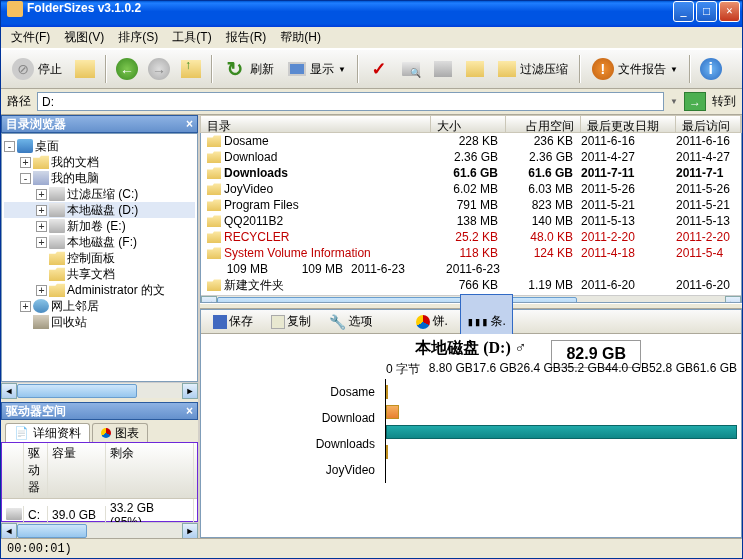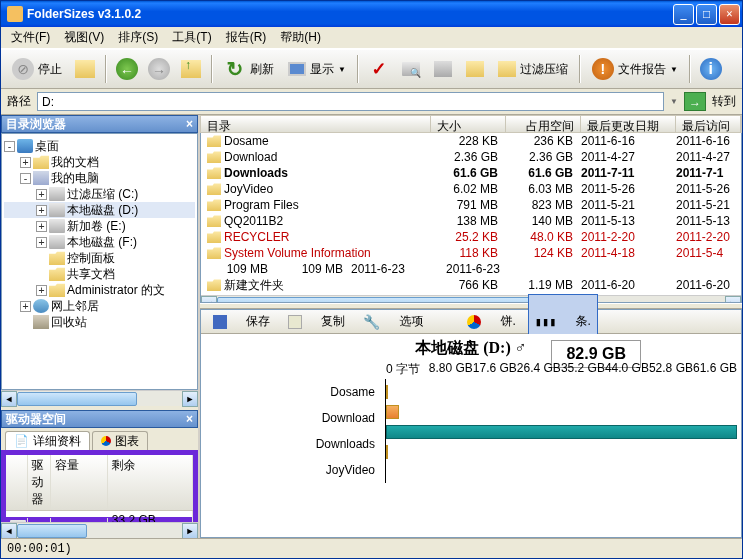--- a/index.html
+++ b/index.html
@@ -1,17 +1,17 @@
 <!DOCTYPE html>
 <html><head>
 <meta charset="utf-8">
 <style>
 *{box-sizing:border-box;margin:0;padding:0;font-family:"SimSun","宋体",Tahoma,sans-serif;font-size:12px}
 body{background:#ece9d8;width:743px;height:559px;overflow:hidden;position:relative;border:1px solid #003399}
-.titlebar{height:26px;background:linear-gradient(to bottom,#0058d4 0%,#1f7eff 8%,#0054e3 40%,#0054e3 88%,#003dd9 100%);color:#fff;display:flex;align-items:center;padding:0 2px;font-weight:bold;font-size:13px}
+.titlebar{height:26px;background:linear-gradient(to bottom,#0058d4 0%,#1f7eff 8%,#0054e3 40%,#0054e3 88%,#003dd9 100%);color:#fff;display:flex;align-items:flex-start;padding:0 2px;font-weight:bold;font-size:13px}
 .titlebar .ticon{width:16px;height:16px;background:#f5c060;margin:0 4px;border-radius:2px}
 .titlebar .title{flex:1}
 .winbtns{display:flex;gap:2px}
 .winbtn{width:21px;height:21px;border:1px solid #fff;border-radius:3px;display:flex;align-items:center;justify-content:center;color:#fff;font-weight:bold;font-family:Tahoma}
 .winbtn.min,.winbtn.max{background:linear-gradient(#3f8cf3,#1e5fc9)}
 .winbtn.close{background:linear-gradient(#e9916d,#c4371d)}
 .menubar{height:22px;background:#ece9d8;border-bottom:1px solid #fff;display:flex;align-items:center;padding:0 4px;gap:2px}
 .menuitem{padding:2px 6px;cursor:default}
 .toolbar{height:40px;background:linear-gradient(#fafafa,#e0dfd5);border-top:1px solid #fff;border-bottom:1px solid #aca899;display:flex;align-items:center;padding:0 6px;gap:4px}
 .tbtn{width:28px;height:28px;border:1px solid transparent;border-radius:3px;display:flex;align-items:center;justify-content:center}
@@ -33,42 +33,42 @@
 .treenode.sel{background:#dfe8f6}
 .icon-desktop{background:linear-gradient(#6eb5e8,#3a7ac0);border-radius:2px}
 .icon-folder{background:linear-gradient(#fce9a6,#e8c55e);clip-path:polygon(0 20%,40% 20%,50% 5%,100% 5%,100% 100%,0 100%)}
 .icon-mycomp{background:linear-gradient(#d0d8e8,#9caad0)}
 .icon-disk{background:linear-gradient(#e8e8e8,#b0b0b0);border-radius:1px}
 .icon-net{background:linear-gradient(#8bc5e8,#4a8bc0);border-radius:50%}
 .icon-bin{background:linear-gradient(#d8d0c0,#a09880)}
 .tabs{height:22px;display:flex;align-items:flex-end;padding:2px 4px 0;gap:2px}
 .tab{height:19px;padding:2px 8px;border:1px solid #aca899;border-bottom:none;background:#ece9d8;border-radius:3px 3px 0 0;display:flex;align-items:center;gap:4px}
 .tab.active{background:#fff}
-.drivetable{background:#fff;border:5px solid #6d28d9;height:72px}
+.drivetable{background:#fff;border:1px solid #6d28d9;height:80px}
 .dth{display:flex;background:linear-gradient(#fff,#e0dfd5);border-bottom:1px solid #cbc7b8}
 .dth div,.dtr div{padding:2px 4px;border-right:1px solid #e0dfd5}
 .dtr{display:flex;align-items:center}
 .dcol-icon{width:22px}.dcol-drv{width:24px}.dcol-cap{width:58px}.dcol-free{width:88px}
 .rightcol{flex:1;display:flex;flex-direction:column;border-left:2px solid #d4d0c8}
 .listhdr{height:18px;display:flex;background:linear-gradient(#fff,#e0dfd5);border:1px solid #cbc7b8}
 .listhdr div{padding:2px 6px;border-right:1px solid #cbc7b8}
 .lh-name{width:230px}.lh-size{width:75px;text-align:left}.lh-alloc{width:75px;text-align:right}.lh-mod{width:95px}.lh-acc{flex:1}
 .filelist{height:170px;background:#fff;border:1px solid #7f9db9;border-top:none;overflow:hidden}
 .filerow{display:flex;height:16px;align-items:center;font-family:monospace,"Courier New";font-size:11px}
 .filerow.bold{font-weight:bold}
 .filerow.red{color:#c00000}
 .filerow .fc-name{width:230px;display:flex;align-items:center;gap:3px;padding-left:6px}
 .filerow .fc-size{width:75px;text-align:right;padding-right:8px}
 .filerow .fc-alloc{width:75px;text-align:right;padding-right:8px}
 .filerow .fc-mod{width:95px}
 .filerow .fc-acc{flex:1}
 .hsplit{height:6px;background:#ece9d8;border-top:1px solid #fff;border-bottom:1px solid #aca899;cursor:ns-resize}
 .bottompanel{flex:1;background:#fff;border:1px solid #7f9db9;display:flex;flex-direction:column}
 .bp-toolbar{height:24px;background:linear-gradient(#fafafa,#e4e2d5);border-bottom:1px solid #aca899;display:flex;align-items:center;padding:0 6px;gap:6px}
-.bp-btn{display:flex;align-items:center;gap:19px;padding:18px 6px;cursor:default}
+.bp-btn{display:flex;align-items:center;gap:2px;padding:18px 6px;cursor:default}
 .bp-btn.active{border:1px solid #316ac5;background:#c1d2ee}
 .chartarea{flex:1;background:#fff;padding:4px;position:relative}
 .charttitle{text-align:center;font-weight:bold;font-size:16px;font-family:"SimSun"}
 .charttotal{position:absolute;top:6px;right:100px;border:1px solid #999;padding:4px 14px;font-size:16px;font-weight:bold}
 .chartbody{display:flex;margin-top:20px}
 .chartlabels{width:180px}
 .chartlabel{height:26px;display:flex;align-items:center;justify-content:flex-end;padding-right:10px}
 .chartbars{flex:1;position:relative;border-left:1px solid #000}
 .chartbar{height:14px;margin:6px 0;background:linear-gradient(#f5d060,#e8b030);border:1px solid #c09020}
 .chartbar.orange{background:linear-gradient(#f5b060,#e88030)}

